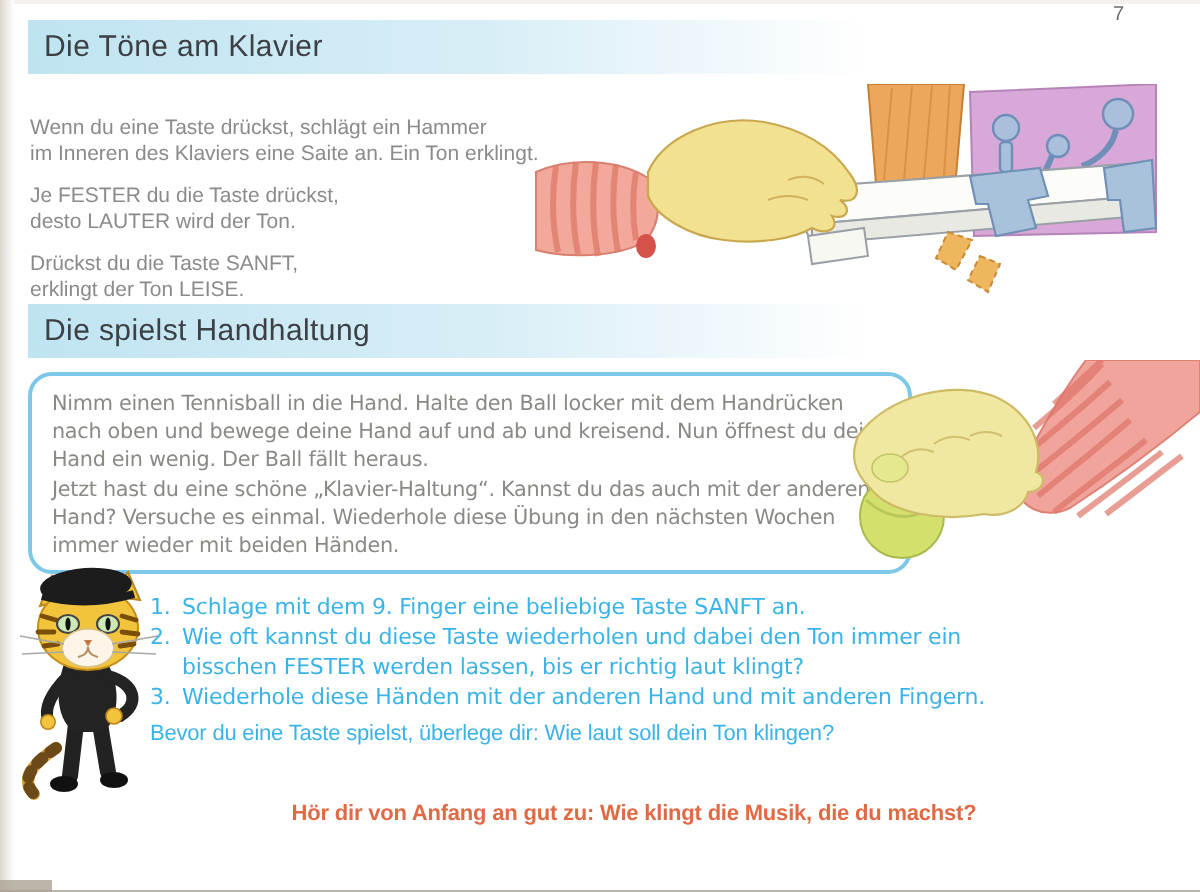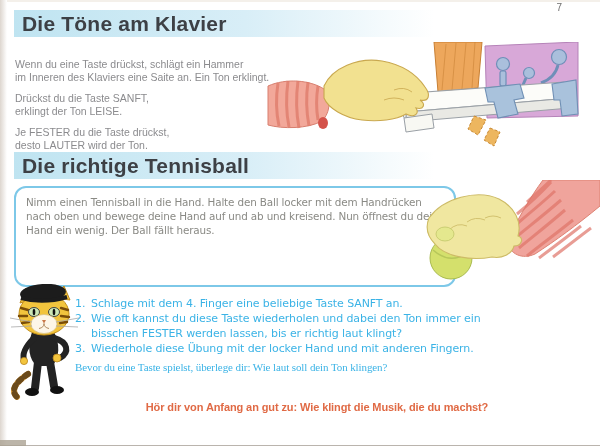--- a/index.html
+++ b/index.html
@@ -17,21 +17,21 @@
   .edge-left{position:absolute;left:0;top:0;bottom:0;width:7px;
     background:linear-gradient(to right,#ddd6cf,#ffffff)}
   .edge-top{position:absolute;left:0;top:0;right:0;height:2px;background:#f4f0ea}
   .edge-bottom{position:absolute;left:0;bottom:0;right:0;height:1px;background:#9c948a;opacity:.7}
   .corner-bl{position:absolute;left:0;bottom:0;width:26px;height:6px;background:#aba294;opacity:.8}
 
   .page-number{position:absolute;top:2px;right:38px;font-size:10px;color:#6d6d6d}
 
   .section-header{position:absolute;left:14px;width:420px;height:27px;
     background:linear-gradient(to right,var(--header-bg-start) 0%,#d8eef7 55%,var(--header-bg-end) 100%);
-    color:var(--header-text);font-size:21px;font-weight:bold;
+    color:var(--header-text);font-size:15px;font-weight:normal;
     display:flex;align-items:center;padding-left:8px;letter-spacing:.2px}
   .hdr-toene{top:10px}
   .hdr-hand{top:152px}
 
   .intro{position:absolute;left:15px;top:58px;width:260px;
     font-size:10.5px;line-height:13px;color:var(--body-text)}
   .intro p{white-space:pre-line;margin-bottom:8px}
 
   .exercise-box{position:absolute;left:14px;top:186px;width:442px;height:101px;
     border:2px solid var(--box-border);border-radius:12px;background:#fff;
@@ -40,21 +40,21 @@
     color:var(--box-text);letter-spacing:-.15px}
   .exercise-box p{margin-bottom:1px}
 
   .task-list{position:absolute;left:75px;top:297px;width:452px;
     font-family:"DejaVu Sans",sans-serif;font-size:11px;line-height:14.6px;
     color:var(--list-text);letter-spacing:-.1px}
   .task-item{display:flex;margin-bottom:.5px}
   .task-num{width:16px;flex:none}
   .task-text{flex:1}
   .task-note{position:absolute;left:75px;top:361px;width:460px;
-    font-family:Liberation Serif, serif;font-size:11px;color:var(--list-text);
+    font-family:Liberation Sans, sans-serif;font-size:11px;color:var(--list-text);
     letter-spacing:-.1px}
 
   .tip{position:absolute;left:0;right:0;top:401px;text-align:center;padding-left:34px;
     font-size:11px;font-weight:bold;color:var(--tip-text);letter-spacing:-.1px}
 
   .illu{position:absolute}
   .illu-piano{left:266px;top:42px;width:334px;height:118px}
   .illu-ball{left:415px;top:180px;width:185px;height:115px;z-index:3}
   .illu-cat{left:6px;top:282px;width:78px;height:118px}
 </style>
@@ -69,24 +69,24 @@
 
   <div class="page-number">7</div>
 
   <div class="section-header hdr-toene">
     <span>Die Töne am Klavier</span>
   </div>
 
   <div class="intro">
     <p>Wenn du eine Taste drückst, schlägt ein Hammer
 im Inneren des Klaviers eine Saite an. Ein Ton erklingt.</p>
+    <p>Je FESTER du die Taste drückst,
+desto LAUTER wird der Ton.</p>
     <p>Drückst du die Taste SANFT,
 erklingt der Ton LEISE.</p>
-    <p>Je FESTER du die Taste drückst,
-desto LAUTER wird der Ton.</p>
   </div>
 
   <svg class="illu illu-piano" viewBox="0 0 334 118">
 
     <polygon points="168,0 216,0 212,46 172,50" fill="#eda75c" stroke="#c77f33" stroke-width="1"></polygon>
     <path d="M180,2 L176,48 M190,1 L186,48 M200,1 L196,47 M209,0 L206,46" stroke="#c77f33" stroke-width="1" opacity=".55" fill="none"></path>
 
     <polygon points="219,4 312,0 312,74 221,76" fill="#d8a8d8" stroke="#b583b8" stroke-width="1"></polygon>
 
     <g stroke="#6f8fb8" stroke-width="1.2" fill="#aabfdc">
@@ -117,25 +117,26 @@
     </g>
     <ellipse cx="57" cy="81" rx="5" ry="6" fill="#d4524a"></ellipse>
 
     <g>
       <path d="M58,44 C66,26 92,15 116,19 C138,23 151,33 159,45 C165,53 163,60 154,58 C160,62 158,68 150,66 C154,72 148,76 140,72 C130,78 112,80 96,78 C78,76 62,66 58,56 Z" fill="#f2e190" stroke="#c9a84f" stroke-width="1.1"></path>
       <path d="M128,48 Q138,44 146,50 M118,58 Q128,54 138,58" stroke="#c9a84f" stroke-width="1" fill="none" opacity=".8"></path>
     </g>
   </svg>
 
   <div class="section-header hdr-hand">
-    <span>Die richtige Tennisball</span>
+    <span>Die spielst Handhaltung</span>
   </div>
 
   <div class="exercise-box">
     <p>Nimm einen Tennisball in die Hand. Halte den Ball locker mit dem Handrücken nach oben und bewege deine Hand auf und ab und kreisend. Nun öffnest du deine Hand ein wenig. Der Ball fällt heraus.</p>
+    <p>Jetzt hast du eine schöne „Klavier-Haltung“. Kannst du das auch mit der anderen Hand? Versuche es einmal. Wiederhole diese Übung in den nächsten Wochen immer wieder mit beiden Händen.</p>
   </div>
 
   <svg class="illu illu-ball" viewBox="0 0 185 115">
 
     <circle cx="36" cy="78" r="21" fill="#d4e06c" stroke="#a9bb4e" stroke-width="1"></circle>
     <path d="M18,70 Q36,86 55,71" stroke="#b7c75a" stroke-width="1.4" fill="none"></path>
 
     <g>
       <path d="M92,62 C102,40 116,16 128,0 L185,0 L185,26 C162,45 140,61 120,74 C107,80 95,74 92,62 Z" fill="#f0a49c" stroke="#dd8273" stroke-width="1"></path>
       <path d="M104,68 C116,58 134,44 150,30 M100,58 C112,48 130,34 146,20 M98,47 C110,37 126,24 140,11 M102,34 C114,24 126,13 136,2 M112,22 C122,13 130,6 136,0 M112,76 C124,66 142,53 158,40 M124,78 C136,69 152,57 166,46 M138,77 C150,68 164,57 176,48" stroke="#de7468" stroke-width="3" fill="none" opacity=".7"></path>
@@ -180,28 +181,28 @@
 
     <ellipse cx="38" cy="42" rx="13" ry="9.5" fill="#fdf6e8" stroke="#d9c184" stroke-width=".8"></ellipse>
     <path d="M36,38 L40,38 L38,41.5 Z" fill="#c9784a"></path>
     <path d="M38,41.5 Q38,45.5 33,46.5 M38,41.5 Q38,45.5 43,46.5" stroke="#b08a60" stroke-width="1" fill="none"></path>
     <path d="M26,40 L4,36 M26,44 L5,45 M50,40 L73,36 M50,44 L72,45" stroke="#a8a8a8" stroke-width=".8"></path>
   </svg>
 
   <div class="task-list">
     <div class="task-item">
       <span class="task-num">1.</span>
-      <span class="task-text">Schlage mit dem 4. Finger eine beliebige Taste SANFT an.</span>
+      <span class="task-text">Schlage mit dem 9. Finger eine beliebige Taste SANFT an.</span>
     </div>
     <div class="task-item">
       <span class="task-num">2.</span>
       <span class="task-text">Wie oft kannst du diese Taste wiederholen und dabei den Ton immer ein bisschen FESTER werden lassen, bis er richtig laut klingt?</span>
     </div>
     <div class="task-item">
       <span class="task-num">3.</span>
-      <span class="task-text">Wiederhole diese Übung mit der locker Hand und mit anderen Fingern.</span>
+      <span class="task-text">Wiederhole diese Händen mit der anderen Hand und mit anderen Fingern.</span>
     </div>
   </div>
 
   <div class="task-note">Bevor du eine Taste spielst, überlege dir: Wie laut soll dein Ton klingen?</div>
 
   <div class="tip">Hör dir von Anfang an gut zu: Wie klingt die Musik, die du machst?</div>
 </div>
 
 </body></html>

